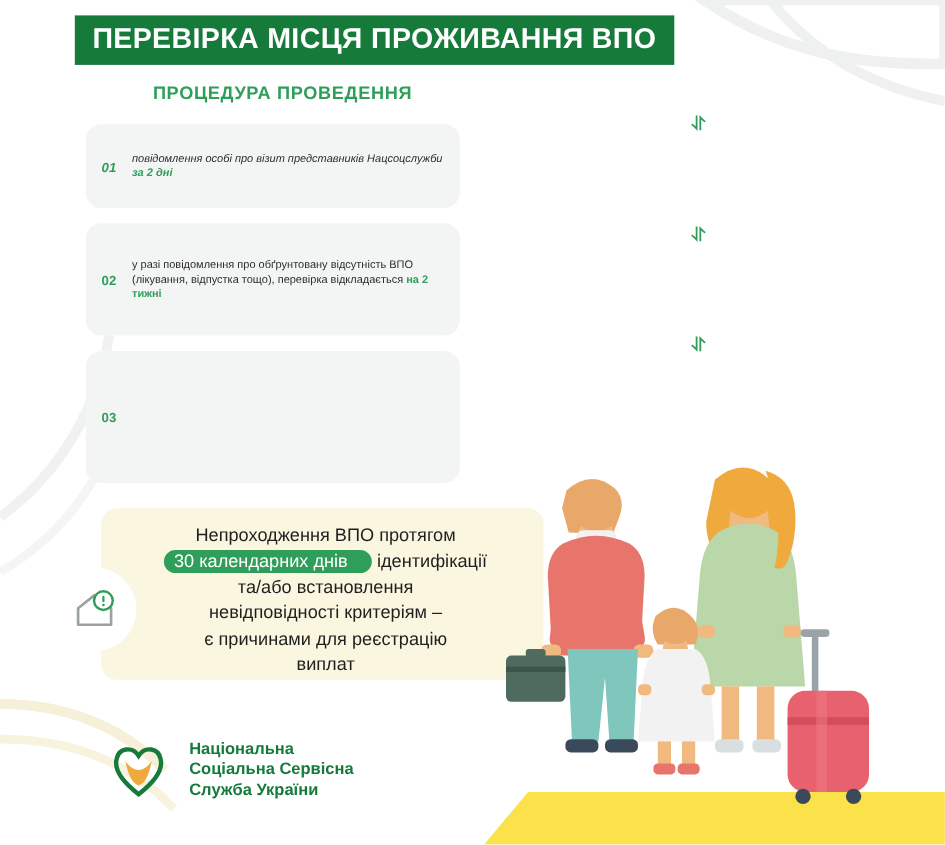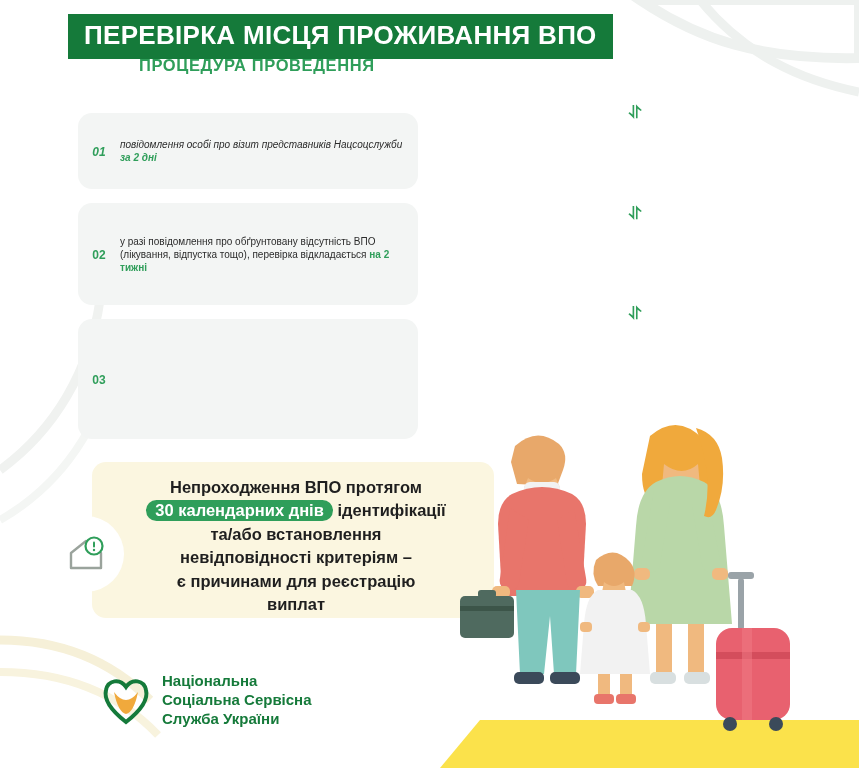--- a/index.html
+++ b/index.html
@@ -36,21 +36,21 @@
 
   
   .col-head {
     position: absolute;
     color: #2f9e5a;
     font-size: 16.5px;
     font-weight: bold;
     letter-spacing: 0.6px;
     white-space: nowrap;
   }
-  #head-left  { left: 139px; top: 56px; }
+  #head-left  { left: 139px; top: 76px; }
   #head-right { left: 518px; top: 70px; }
 
   
   .card {
     position: absolute;
     background: #f3f5f4;
     border-radius: 14px;
     left: 78px;
     width: 340px;
     display: flex;
@@ -112,43 +112,43 @@
     background: #fbf6e0;
     border-radius: 14px;
   }
   #warn-text {
     position: absolute;
     left: 110px; top: 476px;
     width: 372px;
     text-align: center;
     color: #1f1f1f;
     font-size: 16.5px;
-    font-weight: bold;
+    font-weight: normal;
     line-height: 1.42;
   }
   .hl-green {
     background: #2f9e5a;
     color: #ffffff;
     border-radius: 11px;
-    padding: 1px 9px 2px 9px;
+    padding: 1px 22px 2px 9px;
   }
   #warn-icon {
     position: absolute;
     left: 48px; top: 516px;
     width: 76px; height: 76px;
     background: #ffffff;
     border-radius: 50%;
     display: flex; align-items: center; justify-content: center;
   }
 
   
   #logo-wrap {
     position: absolute;
     left: 100px; top: 672px;
-    display: flex; align-items: center; gap: 10px;
+    display: flex; align-items: center; gap: 20px;
   }
   #logo-text {
     color: #157a3a;
     font-size: 15px;
     font-weight: bold;
     line-height: 1.25;
     white-space: pre-line;
   }
 
   

